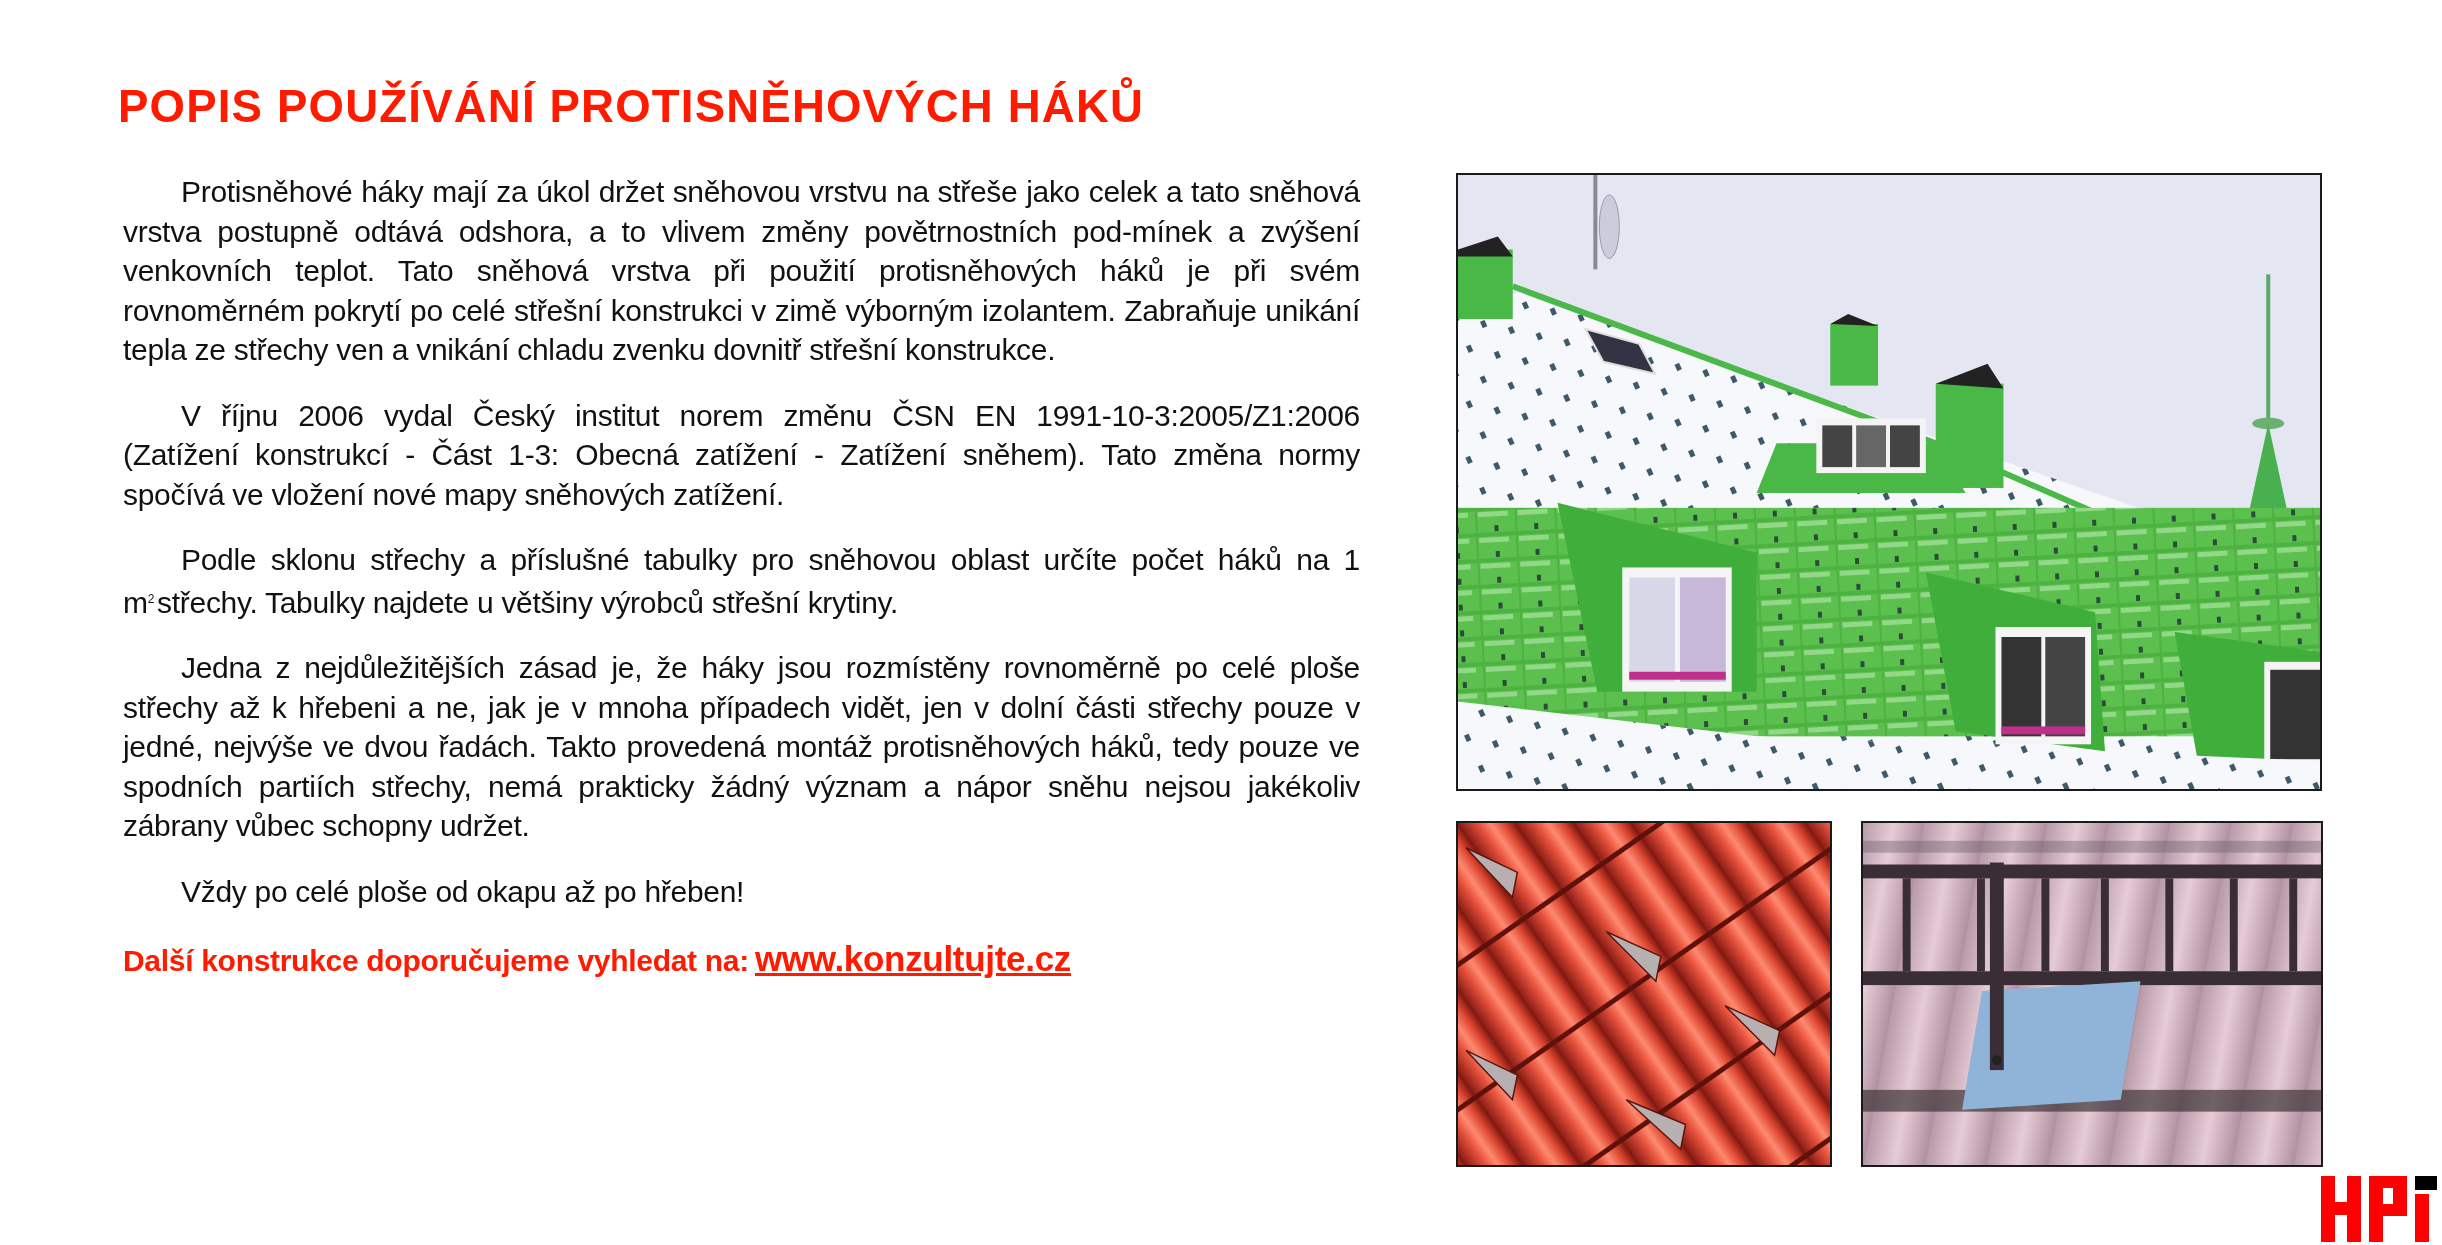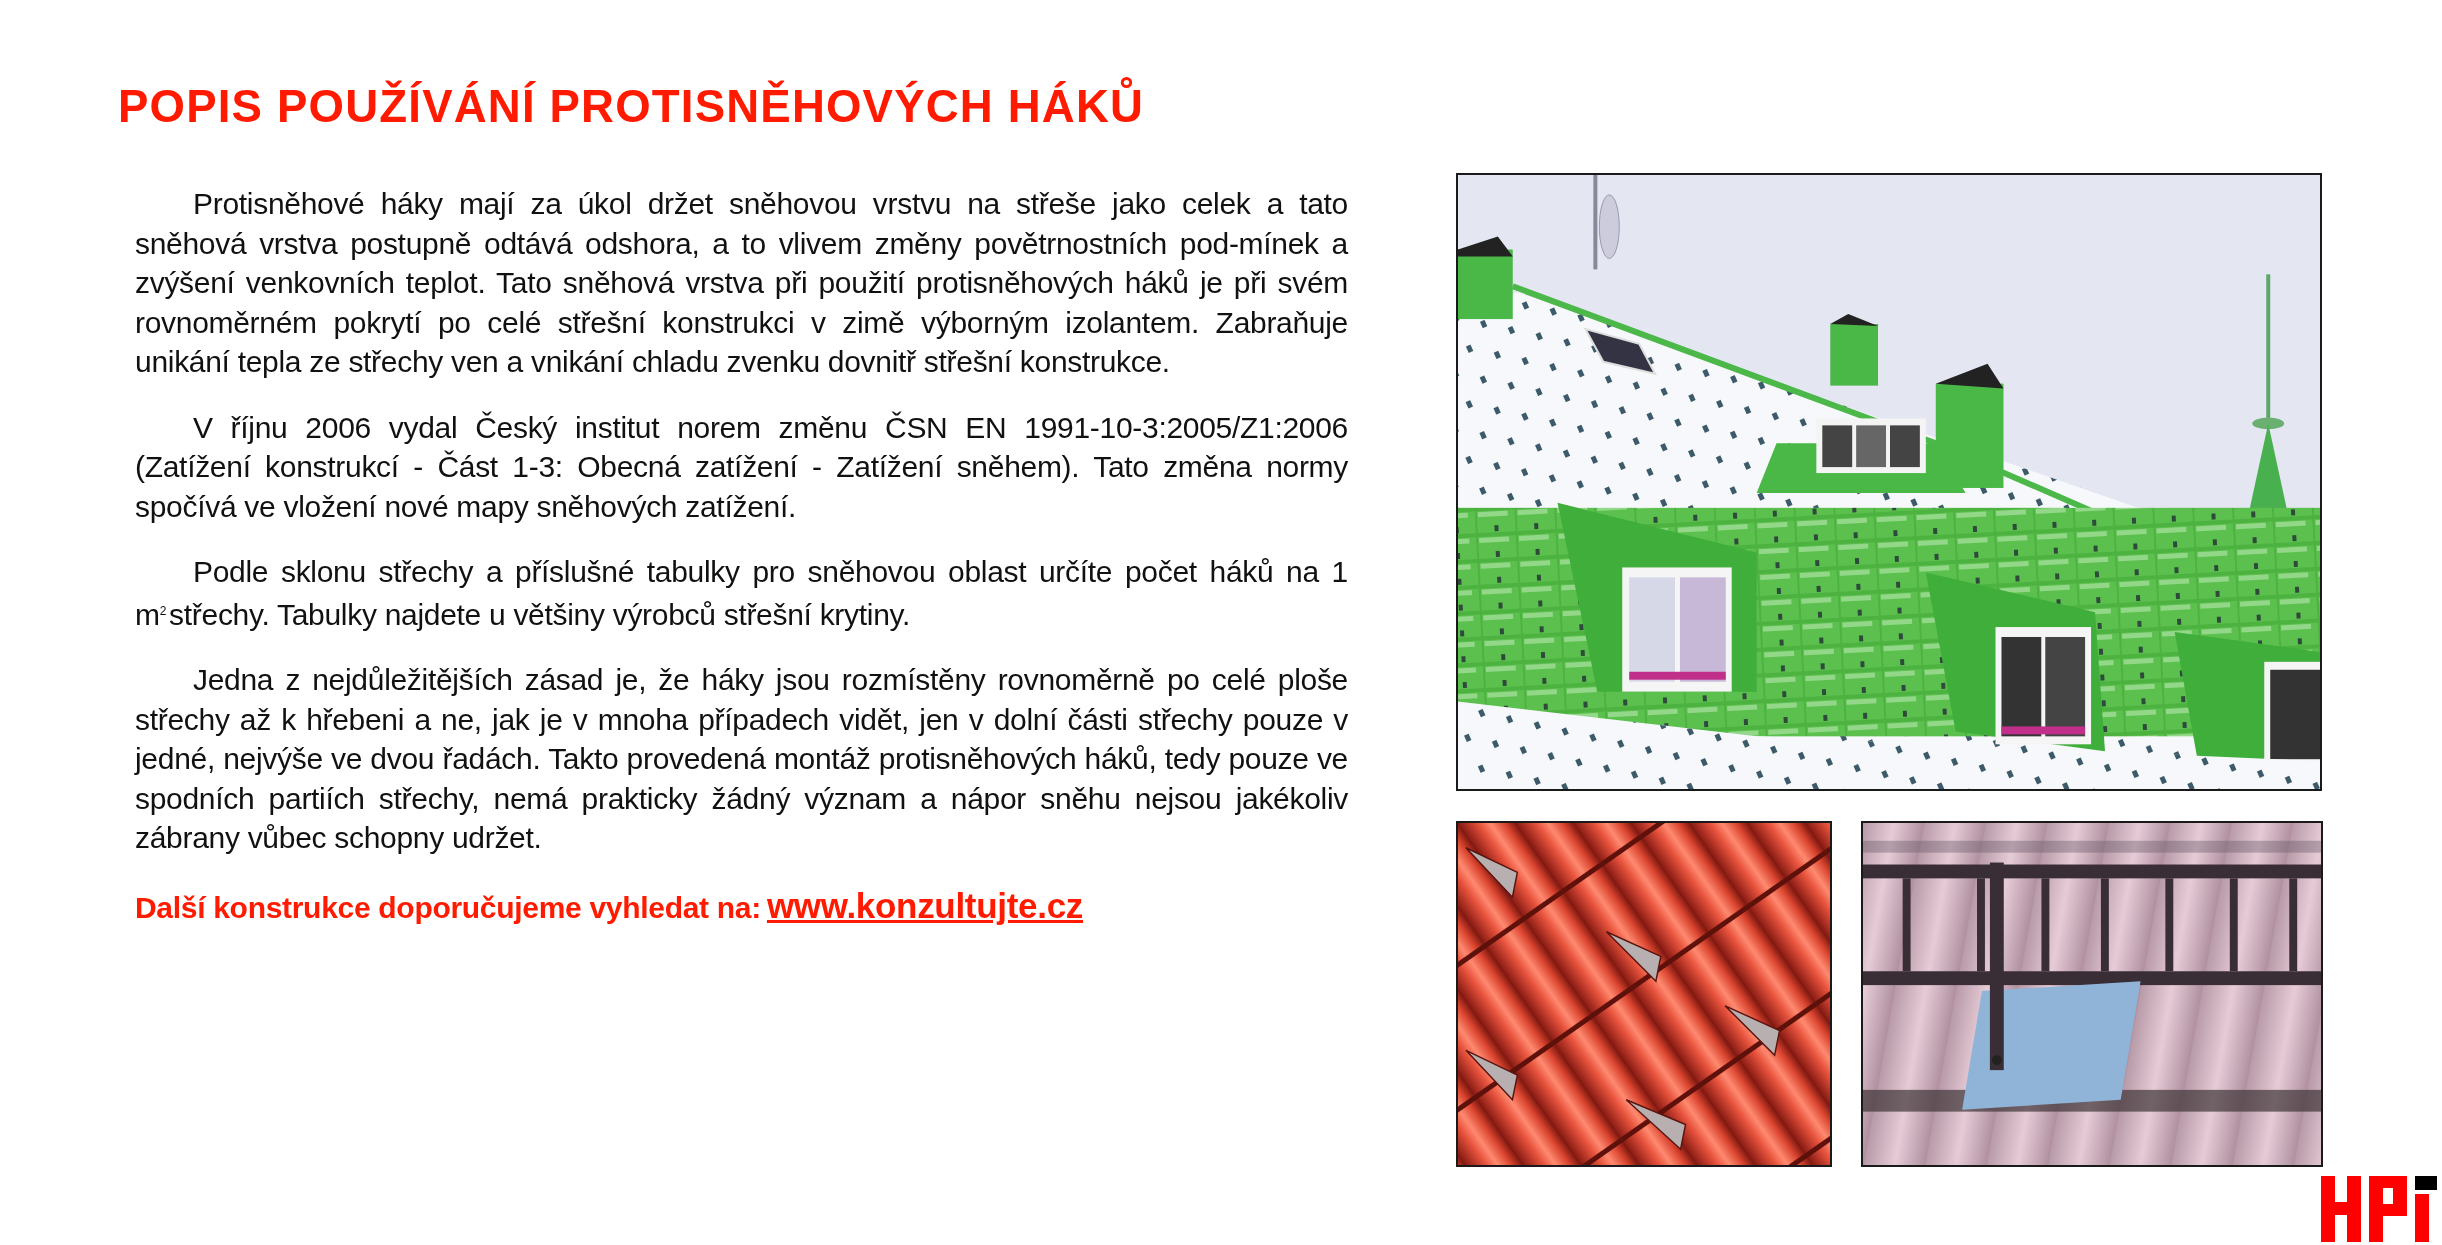--- a/index.html
+++ b/index.html
@@ -5,21 +5,21 @@
   html, body { margin:0; padding:0; background:#ffffff; }
   body { width:2442px; height:1245px; position:relative; overflow:hidden;
          font-family:"Liberation Sans", "DejaVu Sans", sans-serif; color:#111; }
 
   .title { position:absolute; left:118px; top:78px; margin:0;
            font-family:"Liberation Sans", sans-serif; font-weight:bold;
            font-size:47px; letter-spacing:1.2px; color:#ff1a00;
            transform:scaleX(0.97); transform-origin:left top; white-space:nowrap; }
 
   .col { position:absolute; left:123px; top:172px; width:1237px; }
-  .col p { margin:12px; font-size:30px; line-height:39.5px; text-align:justify;
+  .col p { margin:0; font-size:30px; line-height:39.5px; text-align:justify;
            text-align-last:left; letter-spacing:-0.3px; }
   .col p.ind { text-indent:58px; }
   .col p + p { margin-top:26px; }
   .col sup { font-size:12px; vertical-align:10px; margin-right:3px; }
   .bold { font-weight:bold; }
   .footer { margin-top:28px !important; color:#ff1a00; font-weight:bold; font-size:30px !important; }
   .footer a { color:#ff1a00; text-decoration:underline; font-size:35px; margin-left:6px; }
 
   .photo { position:absolute; border:2px solid #1a1a1a; box-sizing:border-box; overflow:hidden; }
   .photo svg { display:block; width:100%; height:100%; }
@@ -32,20 +32,21 @@
 </head>
 <body>
 
 <h1 class="title">POPIS POUŽÍVÁNÍ PROTISNĚHOVÝCH HÁKŮ</h1>
 
 <div class="col">
   <p class="ind">Protisněhové háky mají za úkol držet sněhovou vrstvu na střeše jako celek a tato sněhová vrstva postupně odtává odshora, a to vlivem změny povětrnostních pod-mínek a zvýšení venkovních teplot. Tato sněhová vrstva při použití protisněhových háků je při svém rovnoměrném pokrytí po celé střešní konstrukci v zimě výborným izolantem. Zabraňuje unikání tepla ze střechy ven a vnikání chladu zvenku dovnitř střešní konstrukce.</p>
   <p class="ind">V říjnu 2006 vydal Český institut norem změnu ČSN EN 1991-10-3:2005/Z1:2006 (Zatížení konstrukcí - Část 1-3: Obecná zatížení - Zatížení sněhem). Tato změna normy spočívá ve vložení nové mapy sněhových zatížení.</p>
   <p class="ind"><span>Podle sklonu střechy a příslušné tabulky pro sněhovou oblast určíte počet háků na 1 m</span><sup>2</sup><span>střechy. Tabulky najdete u většiny výrobců střešní krytiny.</span></p>
   <p class="ind">Jedna z nejdůležitějších zásad je, že háky jsou rozmístěny rovnoměrně po celé ploše střechy až k hřebeni a ne, jak je v mnoha případech vidět, jen v dolní části střechy pouze v jedné, nejvýše ve dvou řadách. Takto provedená montáž protisněhových háků, tedy pouze ve spodních partiích střechy, nemá prakticky žádný význam a nápor sněhu nejsou jakékoliv zábrany vůbec schopny udržet.</p>
+  <p class="ind">Vždy po celé ploše od okapu až po hřeben!</p>
   <p class="footer"><span>Další konstrukce doporučujeme vyhledat na:</span><a href="#">www.konzultujte.cz</a></p>
 </div>
 
 <div class="photo" id="p-main" title="green-roof-with-snow-and-snow-hooks-photo">
   <svg viewBox="0 0 866 618" preserveAspectRatio="none">
     <defs>
       <pattern id="dots" width="46" height="34" patternUnits="userSpaceOnUse" patternTransform="rotate(-24)">
         <rect x="6" y="8" width="5" height="7" fill="#3c5a6a"></rect>
         <rect x="29" y="25" width="5" height="7" fill="#3c5a6a"></rect>
       </pattern>

